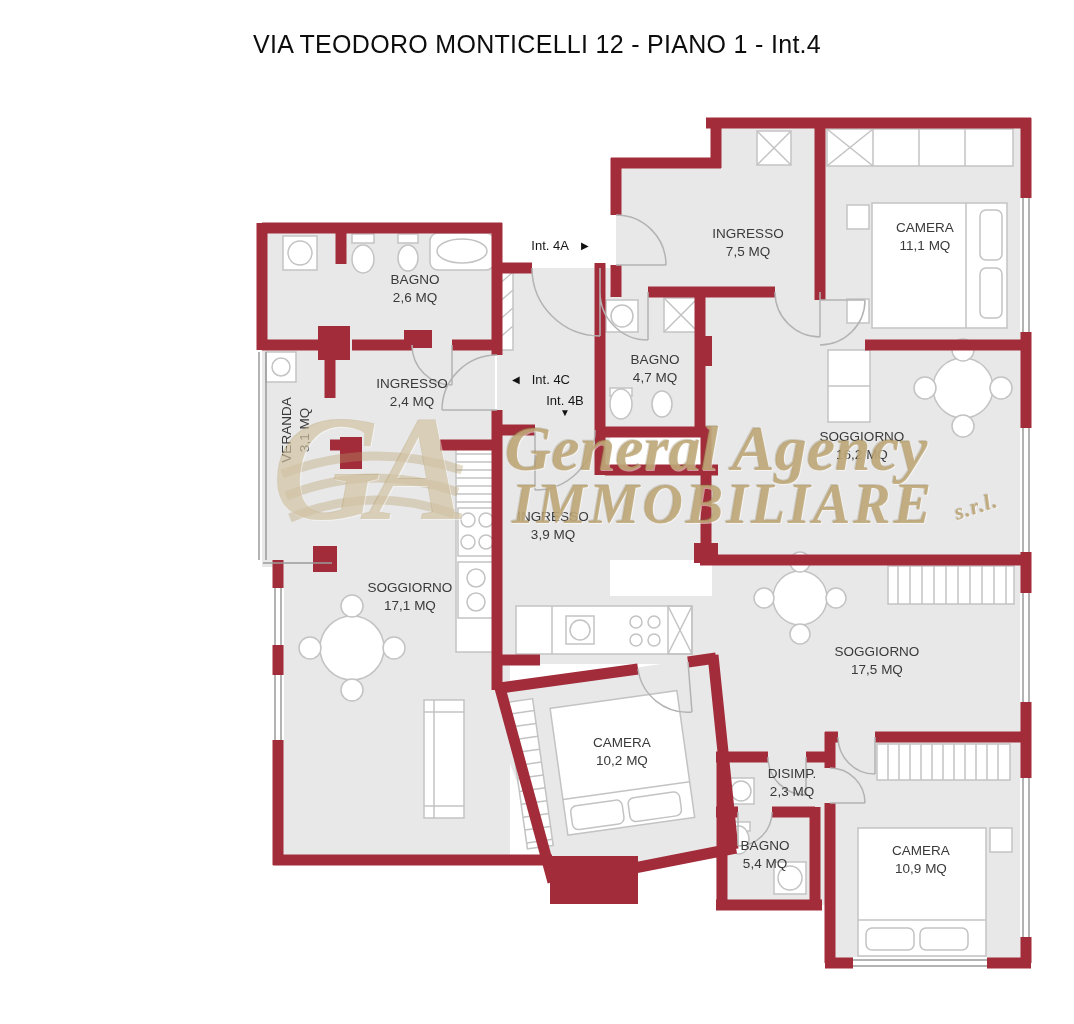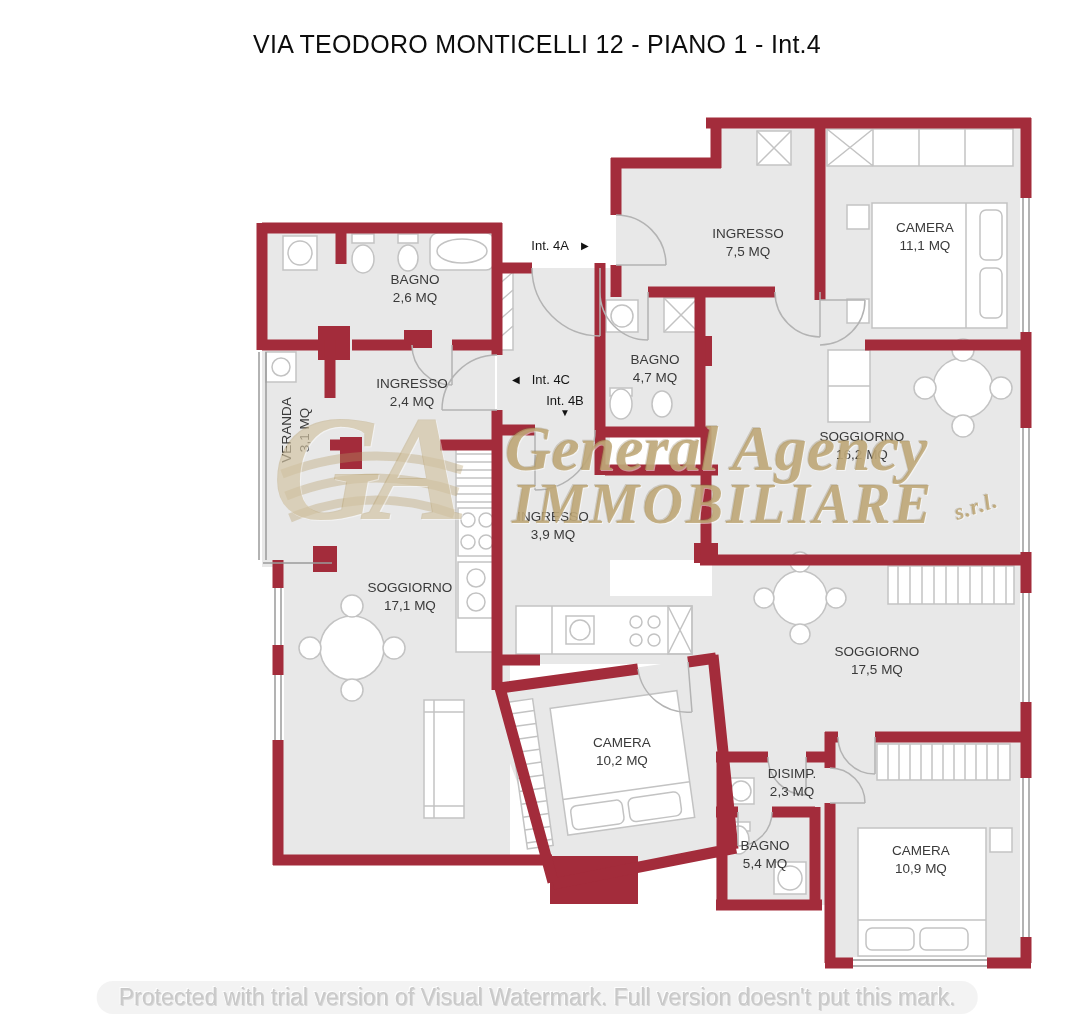--- a/index.html
+++ b/index.html
@@ -313,15 +313,14 @@
       </g>
     </svg>
     <div class="wm-logo">GA</div>
     <div class="wm-line1">General Agency</div>
     <div class="wm-line2">
       <span>IMMOBILIARE</span>
       <span class="wm-srl">s.r.l.</span>
     </div>
   </div>
 
-  <div class="protect">Protected with trial version of Visual Watermark. Full version doesn't put this mark.</div>
 
 </div>
 
 </body></html>

